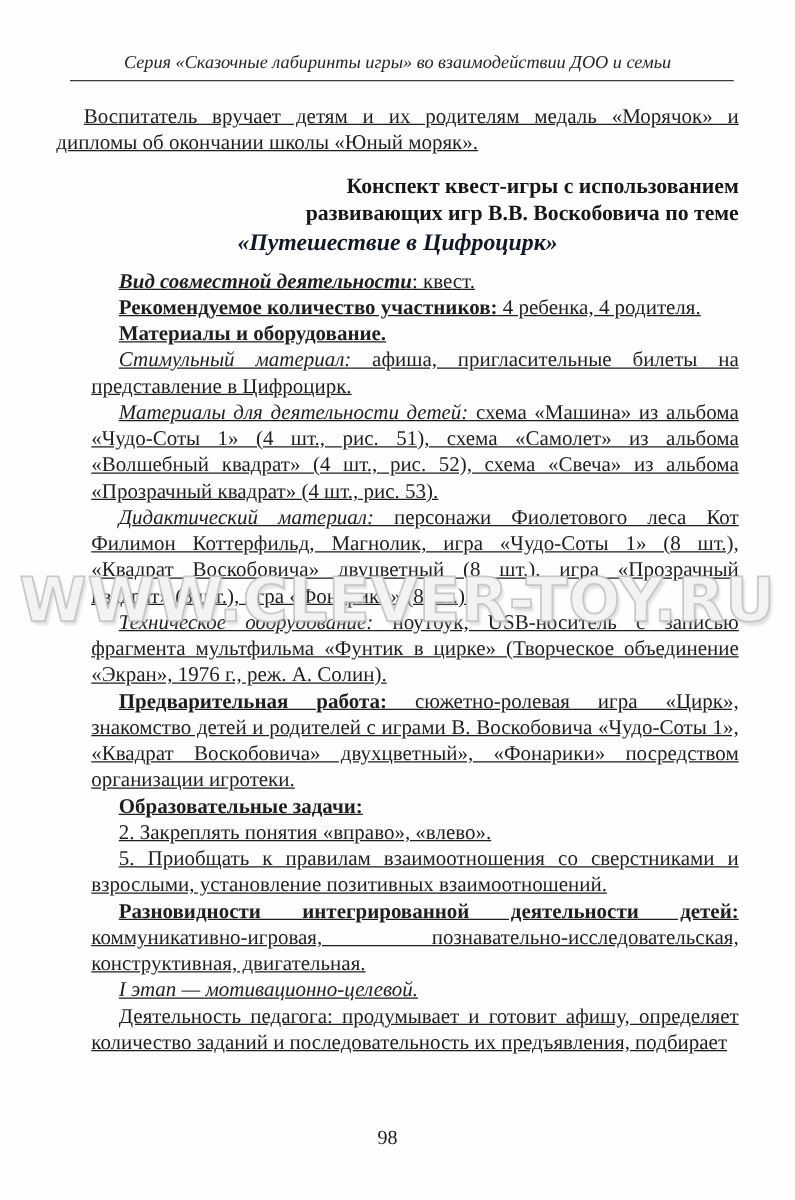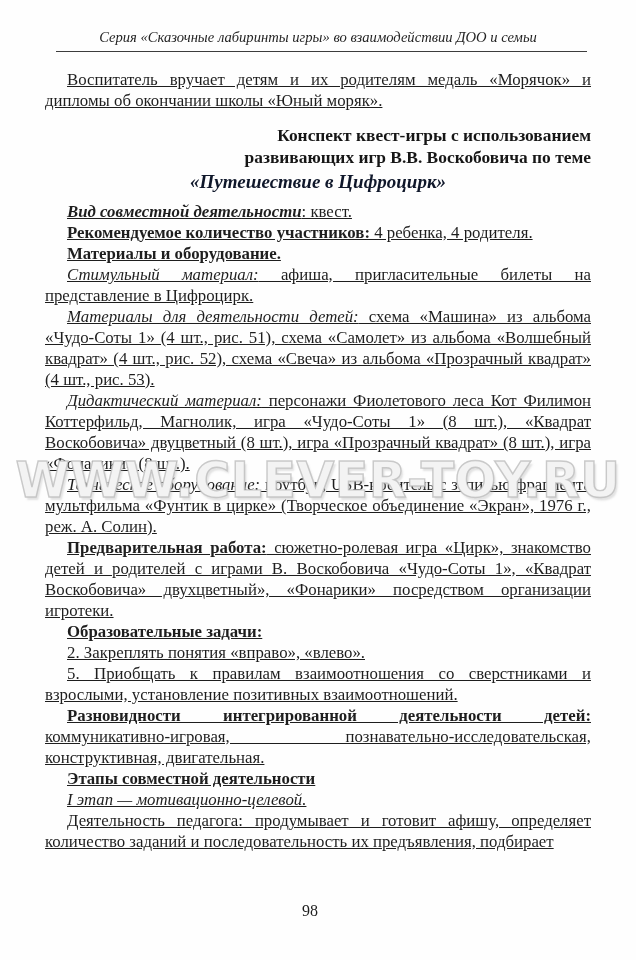--- a/index.html
+++ b/index.html
@@ -7,21 +7,21 @@
     position:relative;
     width:636px;height:960px;
     box-sizing:border-box;
     padding:0 45px;
     background:#fefefe;
     font-family:"Liberation Serif", serif;
     color:#1e1e1e;
     overflow:hidden;
   }
   .running-head{
-    margin-top:28px;
+    margin-top:41px;
     text-align:center;
     font-style:italic;
     font-size:14.6px;
     line-height:18px;
     color:#242424;
   }
   .header-rule{
     height:0;
     border-bottom:1.6px solid #3d3d3d;
     margin:5px 4px 0 11px;
@@ -46,21 +46,21 @@
   }
   .subtitle{
     margin-top:2px;
     text-align:center;
     font-weight:bold;
     font-style:italic;
     font-size:19px;
     line-height:23px;
     color:#0f172a;
   }
-  .body-block{margin-top:8px;}
+  .body-block{margin-top:8px;margin-left:28px;}
   .lead-bold{font-weight:bold;}
   .lead-italic{font-style:italic;}
   .lead-bold-italic{font-weight:bold;font-style:italic;}
   .watermark{
     position:absolute;
     left:-8px;right:-8px;top:452px;
     text-align:center;
     font-family:"DejaVu Sans", sans-serif;
     font-weight:700;
     font-size:49px;
@@ -104,21 +104,20 @@
       <p class="para indent"><span class="lead-bold">Материалы и оборудование.</span></p>
       <p class="para indent"><span class="lead-italic">Стимульный материал:</span><span> афиша, пригласительные билеты на представление в Цифроцирк.</span></p>
       <p class="para indent"><span class="lead-italic">Материалы для деятельности детей:</span><span> схема «Машина» из альбома «Чудо-Соты 1» (4 шт., рис. 51), схема «Самолет» из альбома «Волшебный квадрат» (4 шт., рис. 52), схема «Свеча» из альбома «Прозрачный квадрат» (4 шт., рис. 53).</span></p>
       <p class="para indent"><span class="lead-italic">Дидактический материал:</span><span> персонажи Фиолетового леса Кот Филимон Коттерфильд, Магнолик, игра «Чудо-Соты 1» (8 шт.), «Квадрат Воскобовича» двуцветный (8 шт.), игра «Прозрачный квадрат» (8 шт.), игра «Фонарики» (8 шт.).</span></p>
       <p class="para indent"><span class="lead-italic">Техническое оборудование:</span><span> ноутбук, USB-носитель с записью фрагмента мультфильма «Фунтик в цирке» (Творческое объединение «Экран», 1976 г., реж. А. Солин).</span></p>
       <p class="para indent"><span class="lead-bold">Предварительная работа:</span><span> сюжетно-ролевая игра «Цирк», знакомство детей и родителей с играми В. Воскобовича «Чудо-Соты 1», «Квадрат Воскобовича» двухцветный», «Фонарики» посредством организации игротеки.</span></p>
       <p class="para indent"><span class="lead-bold">Образовательные задачи:</span></p>
       <p class="para indent"><span>2.&nbsp;Закреплять понятия «вправо», «влево».</span></p>
       <p class="para indent"><span>5. Приобщать к правилам взаимоотношения со сверстниками и взрослыми, установление позитивных взаимоотношений.</span></p>
       <p class="para indent"><span class="lead-bold">Разновидности интегрированной деятельности детей:</span><span> коммуникативно-игровая, познавательно-исследовательская, конструктивная, двигательная.</span></p>
-      <p class="para indent"><span class="lead-bold">Этапы совместной деятельности</span></p>
       <p class="para indent"><span class="lead-italic">I этап — мотивационно-целевой.</span></p>
       <p class="para indent"><span>Деятельность педагога: продумывает и готовит афишу, определяет количество заданий и последовательность их предъявления, подбирает</span></p>
     </div>
 
   <div class="watermark">WWW.CLEVER-TOY.RU</div>
 
   <div class="footer">
     <span>98</span>
   </div>
 

